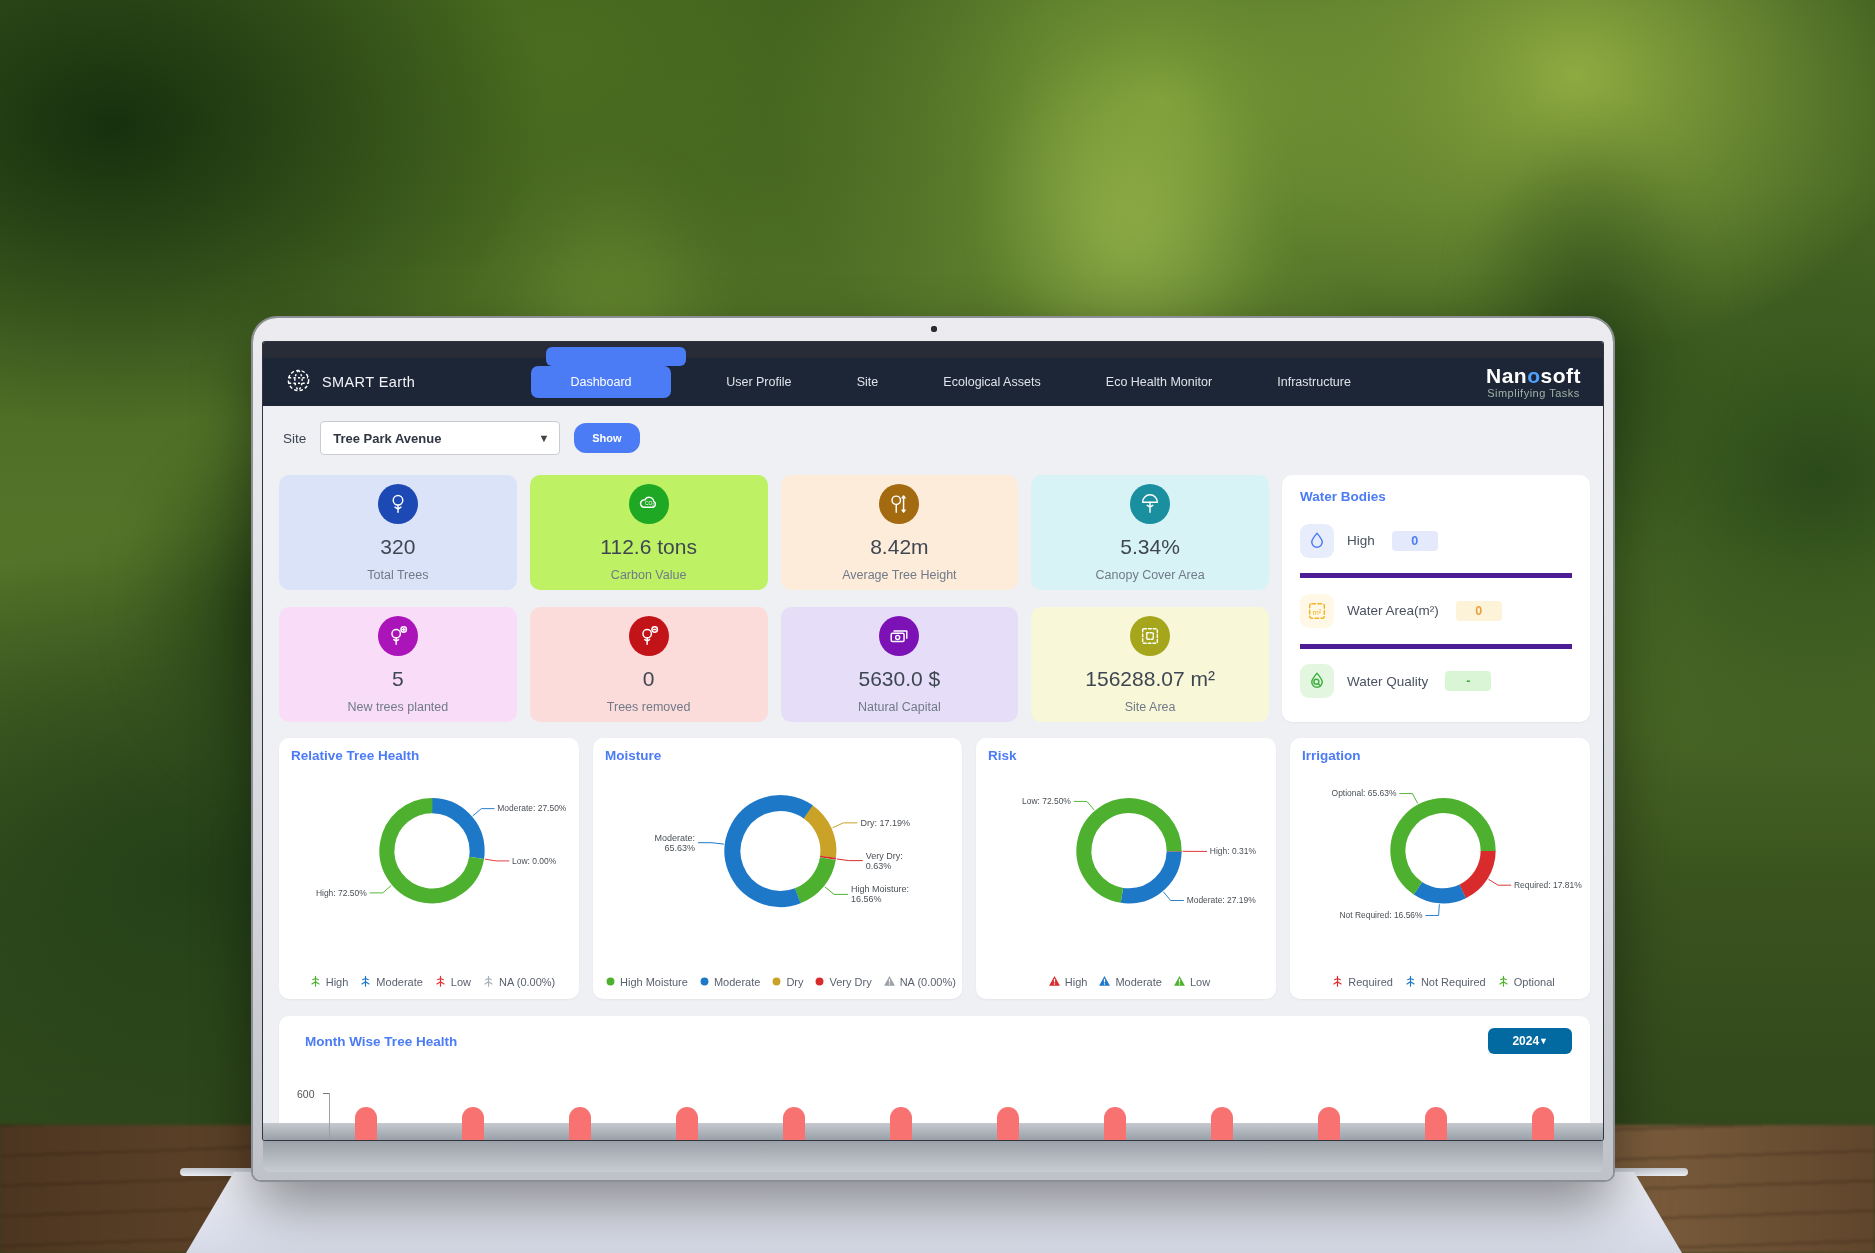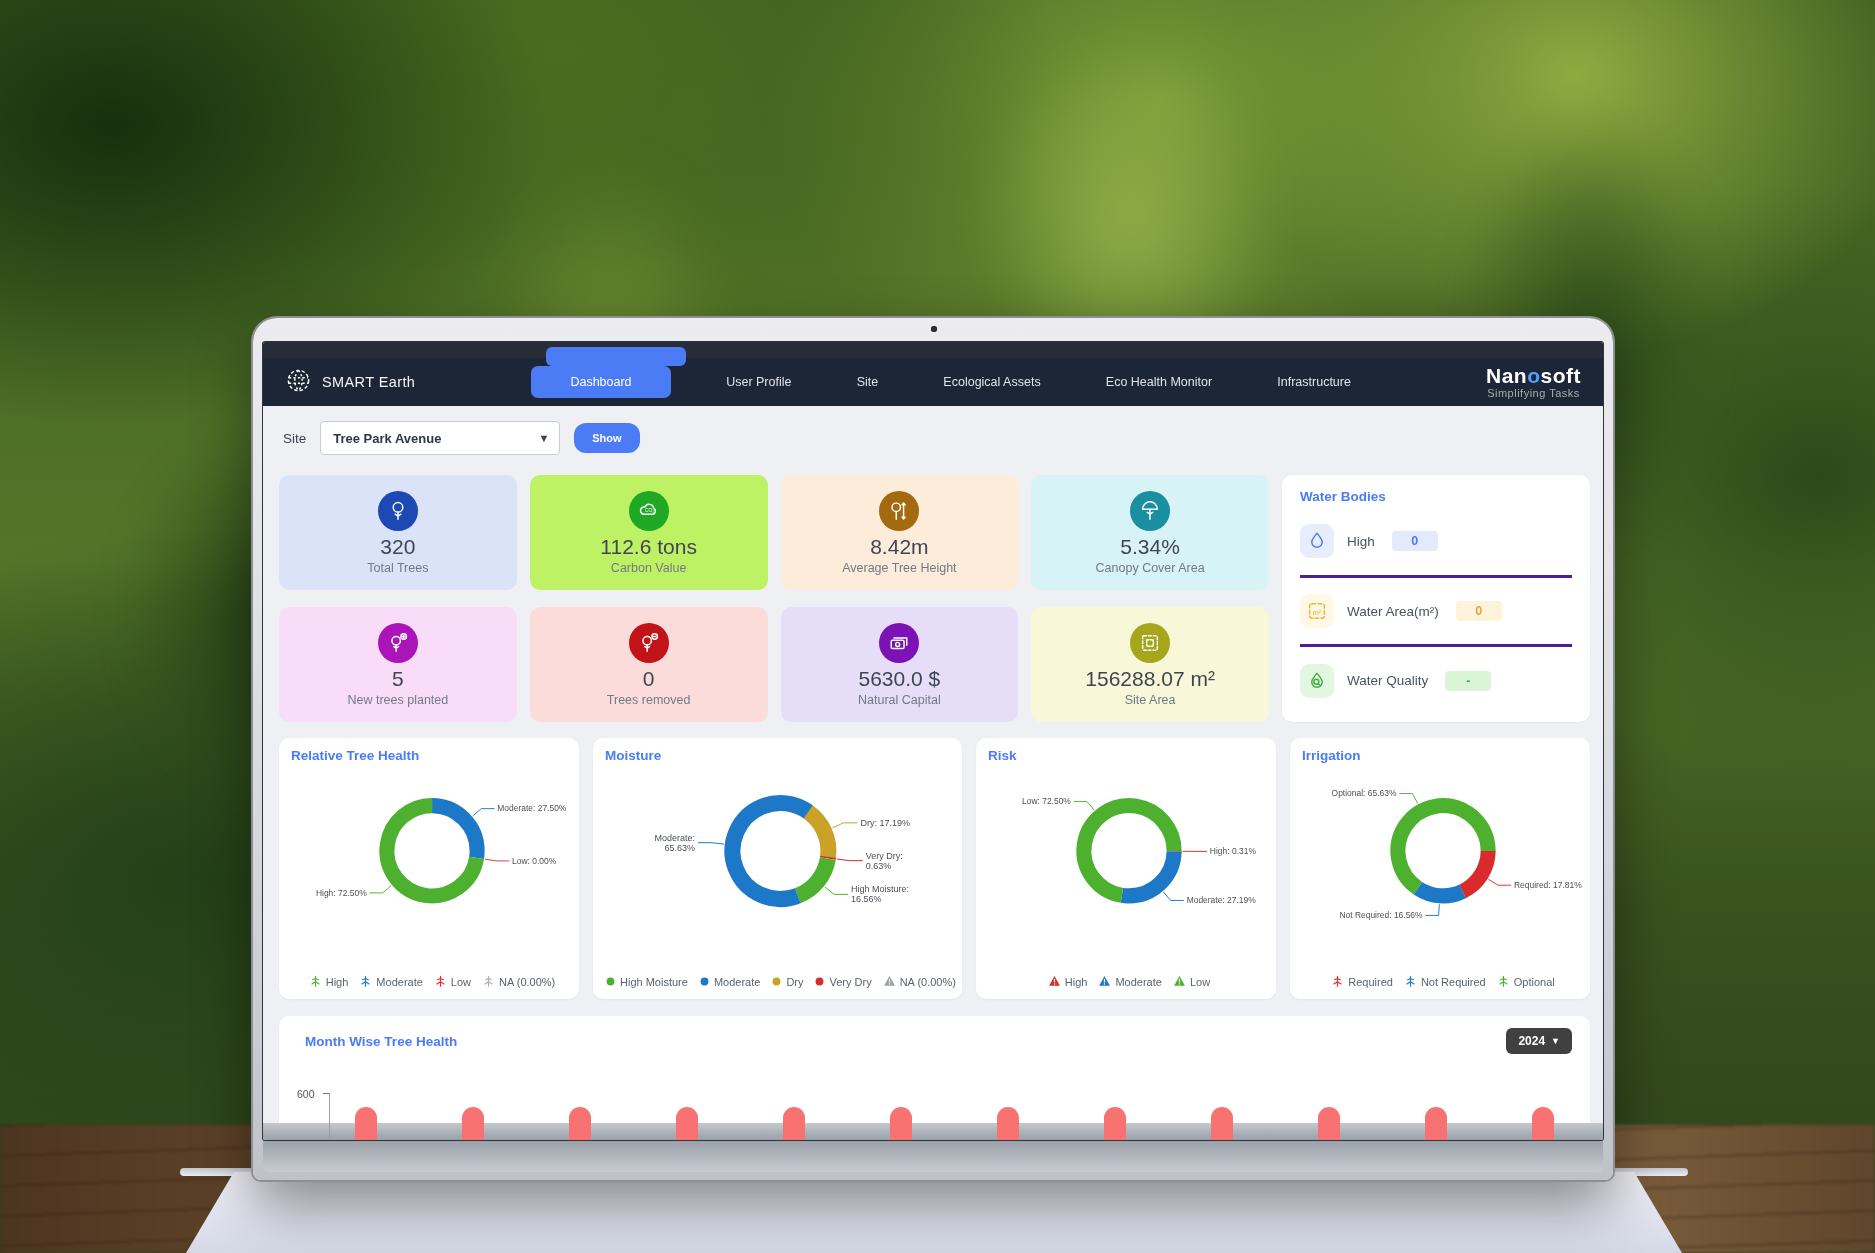--- a/index.html
+++ b/index.html
@@ -67,49 +67,49 @@
   .toolbar-label{font-size:13.5px;color:#3c4350;}
   .site-select{width:216px;height:32px;background:#fff;border:1px solid #c9ccd4;border-radius:4px;
     display:flex;align-items:center;justify-content:space-between;padding:0 10px 0 12px;
     font-size:13px;font-weight:700;color:#2f3542;cursor:pointer;}
   .site-select .chev{font-size:11px;color:#444;font-weight:400;}
   .btn-show{height:30px;padding:0 18px;background:#4b7bf5;color:#fff;border:none;border-radius:12px;
     font-size:11px;font-weight:700;cursor:pointer;font-family:inherit;}
   
   .stats{display:grid;grid-template-columns:repeat(4,1fr) 308px;grid-template-rows:115px 115px;
     gap:17px 13px;margin:6px 13px 0 16px;}
-  .stat-card{border-radius:10px;display:flex;flex-direction:column;align-items:center;justify-content:center;gap:2px;}
+  .stat-card{border-radius:10px;display:flex;flex-direction:column;align-items:center;justify-content:center;gap:9px;}
   .stat-icon{width:40px;height:40px;border-radius:50%;display:flex;align-items:center;justify-content:center;margin-bottom:2px;}
   .stat-value{font-size:21px;color:#3f4653;font-weight:500;}
   .stat-label{font-size:12.5px;color:#707a88;}
   
   .water-panel{grid-column:5;grid-row:1/3;background:#fff;border-radius:10px;padding:14px 18px 8px 18px;
     box-shadow:0 1px 2px rgba(30,40,60,.05);display:flex;flex-direction:column;}
   .water-title{font-size:13.5px;color:#4b7bf5;font-weight:600;margin-bottom:4px;}
   .water-row{display:flex;align-items:center;gap:13px;flex:1;}
-  .water-row + .water-row{border-top:3px solid #4c1d95;}
+  .water-row + .water-row{border-top:5px solid #4c1d95;}
   .water-icon{width:34px;height:34px;border-radius:9px;display:flex;align-items:center;justify-content:center;}
   .water-label{font-size:13.5px;color:#4a5260;}
   .water-badge{margin-left:4px;min-width:22px;text-align:center;border-radius:4px;padding:3px 12px;font-size:12.5px;font-weight:600;}
   
   .charts-row{display:grid;grid-template-columns:repeat(4,1fr);gap:14px;margin:16px 13px 0 16px;}
   .chart-card{background:#fff;border-radius:10px;height:243px;padding:10px 6px 8px 12px;
     box-shadow:0 1px 2px rgba(30,40,60,.05);display:flex;flex-direction:column;}
   .chart-title{font-size:13.5px;color:#4b7bf5;font-weight:600;}
   .chart-card svg.donut{width:100%;height:168px;display:block;}
   .legend{display:flex;flex-wrap:nowrap;align-items:center;justify-content:center;gap:11px;
     font-size:11px;color:#5a6270;margin-top:auto;padding-bottom:2px;}
   .legend-item{display:flex;align-items:center;gap:4px;white-space:nowrap;cursor:pointer;}
   
   .monthwise{position:relative;background:#fff;border-radius:10px 10px 0 0;height:128px;margin:17px 13px 0 16px;
     padding:12px 18px 0 18px;box-shadow:0 1px 2px rgba(30,40,60,.05);}
   .mw-head{display:flex;align-items:center;justify-content:space-between;margin-left:8px;}
   .mw-title{font-size:13.5px;color:#4b7bf5;font-weight:600;}
-  .btn-year{background:#404040;color:#fff;border:none;border-radius:6px;height:26px;padding:0 12px;
-    font-size:12px;font-weight:700;cursor:pointer;font-family:inherit;display:flex;align-items:center;gap:6px;}
+  .btn-year{background:#0369a1;color:#fff;border:none;border-radius:6px;height:26px;padding:0 24px;
+    font-size:12px;font-weight:700;cursor:pointer;font-family:inherit;display:flex;align-items:center;gap:0;}
   .btn-year .chev{font-size:9px;}
   .mw-chart{position:absolute;left:18px;right:26px;top:68px;height:420px;z-index:2;}
   .mw-tick{position:absolute;left:0;top:4px;font-size:10.5px;color:#555;}
   .mw-tickline{position:absolute;left:26px;top:9px;width:6px;height:1px;background:#777;}
   .mw-axis{position:absolute;left:32px;top:9px;width:1px;height:400px;background:#9aa0a6;}
   .mw-bars{position:absolute;left:58px;right:10px;top:9px;height:411px;display:flex;
     justify-content:space-between;align-items:flex-start;}
   .mw-bar{width:22px;border-radius:11px 11px 0 0;}
 </style>
 </head>

